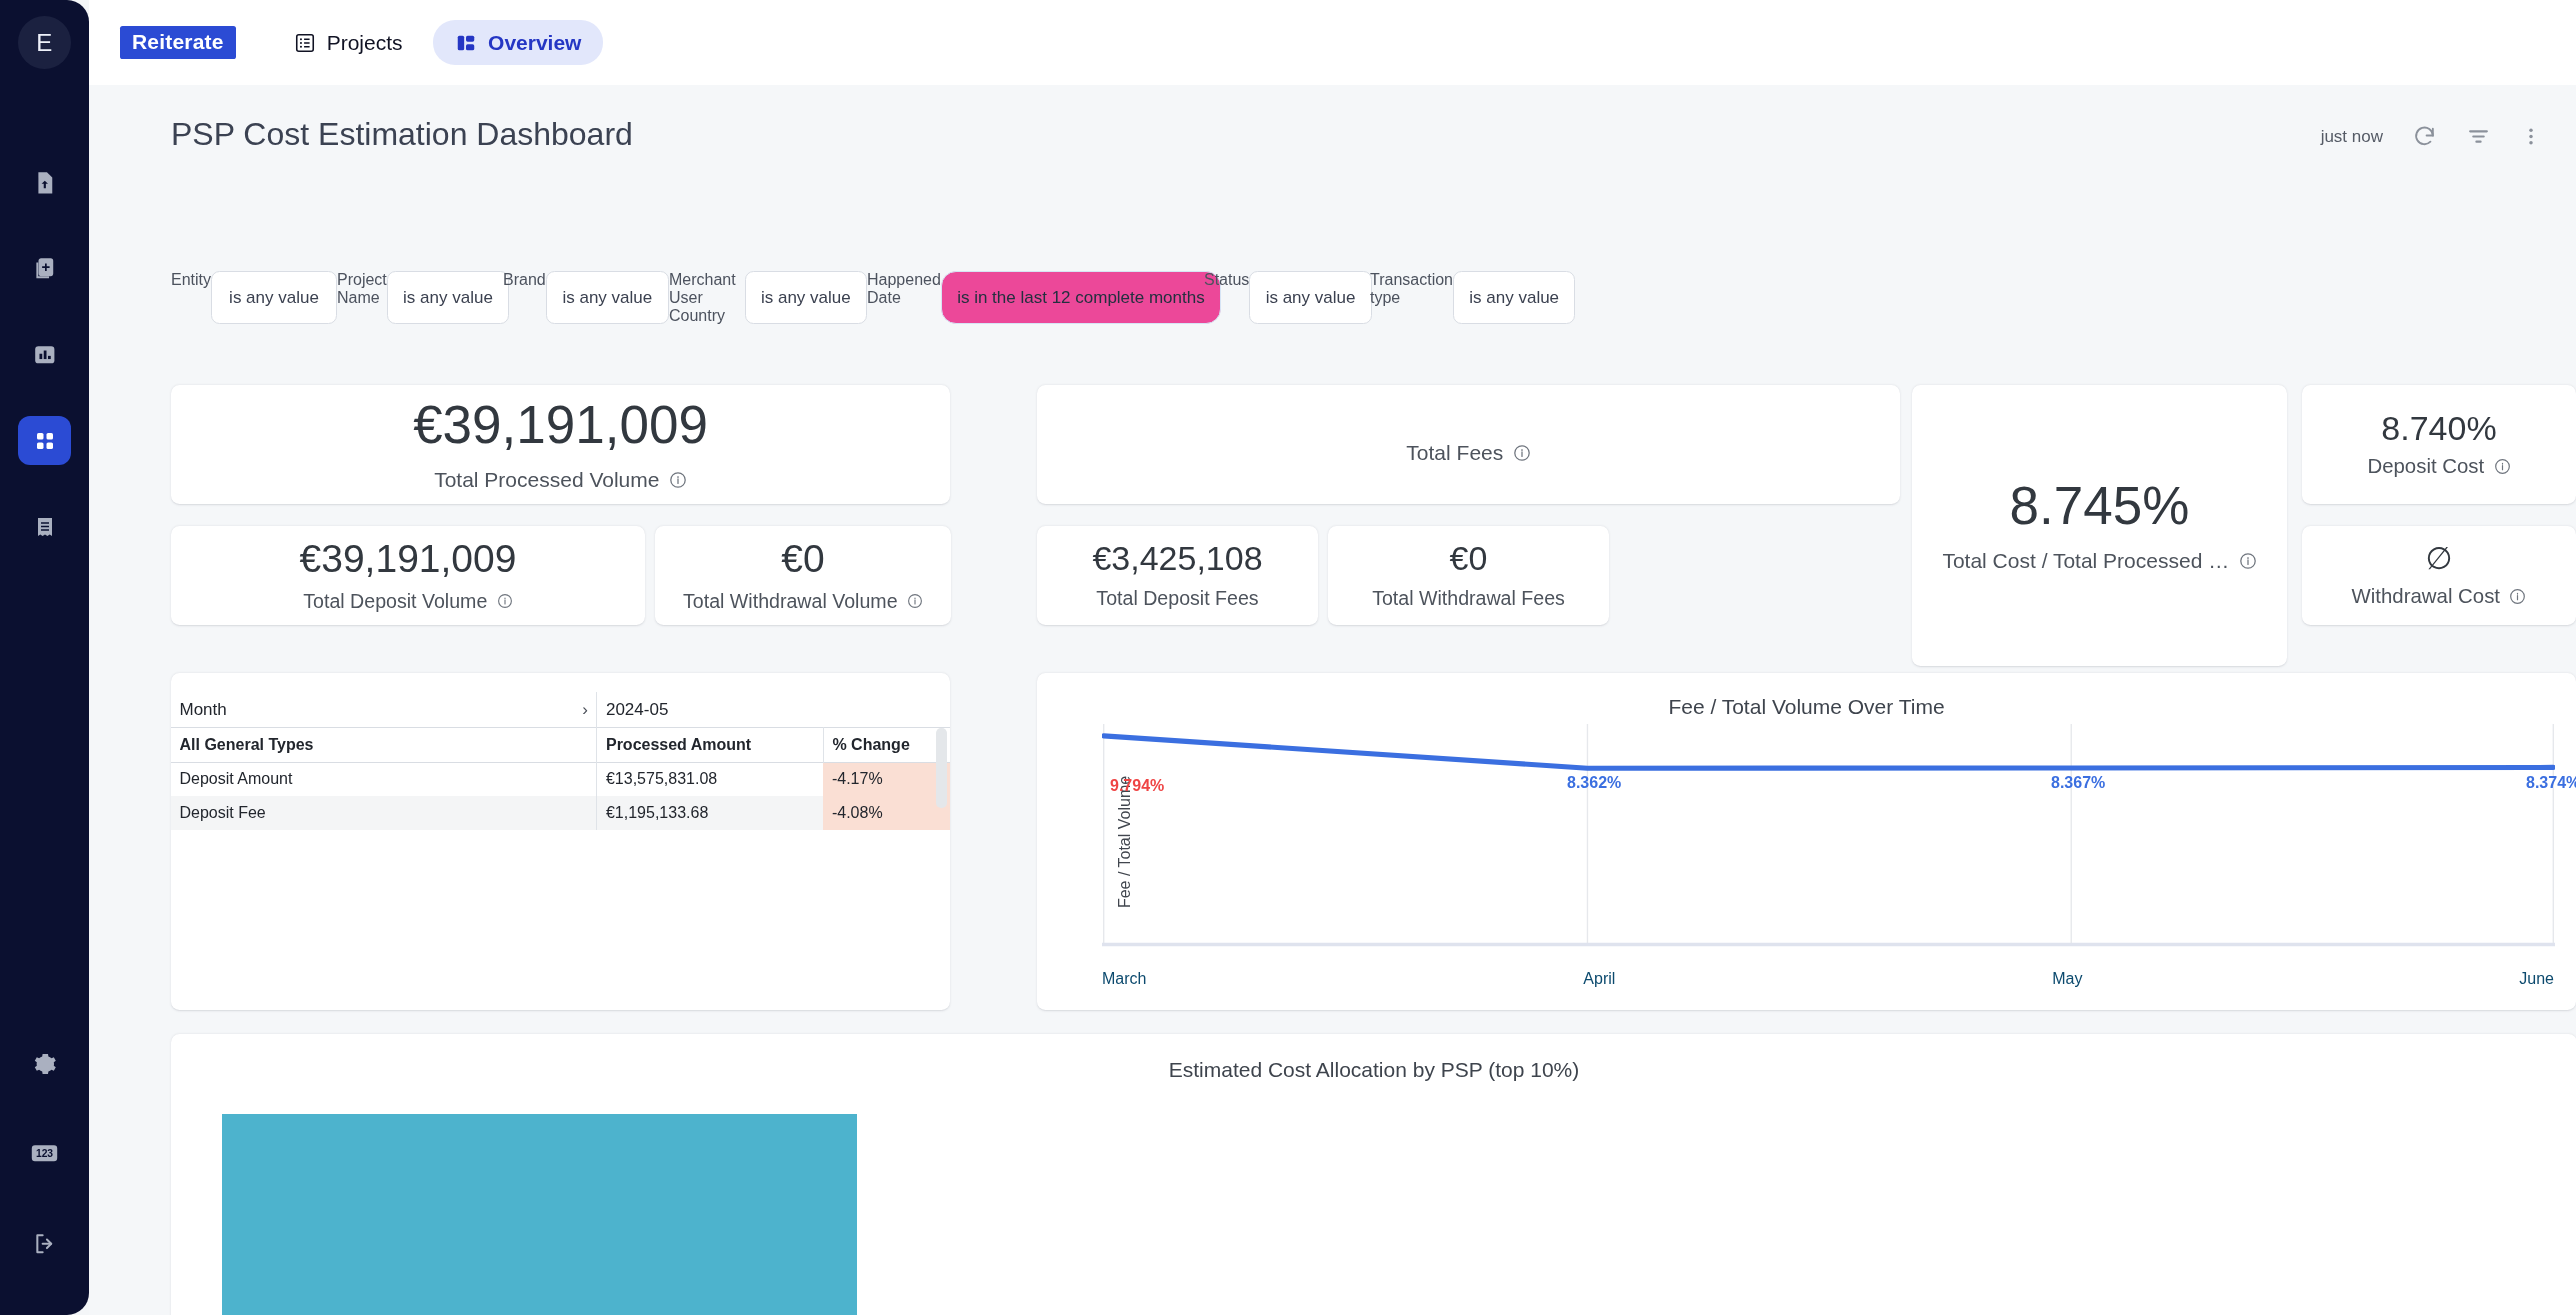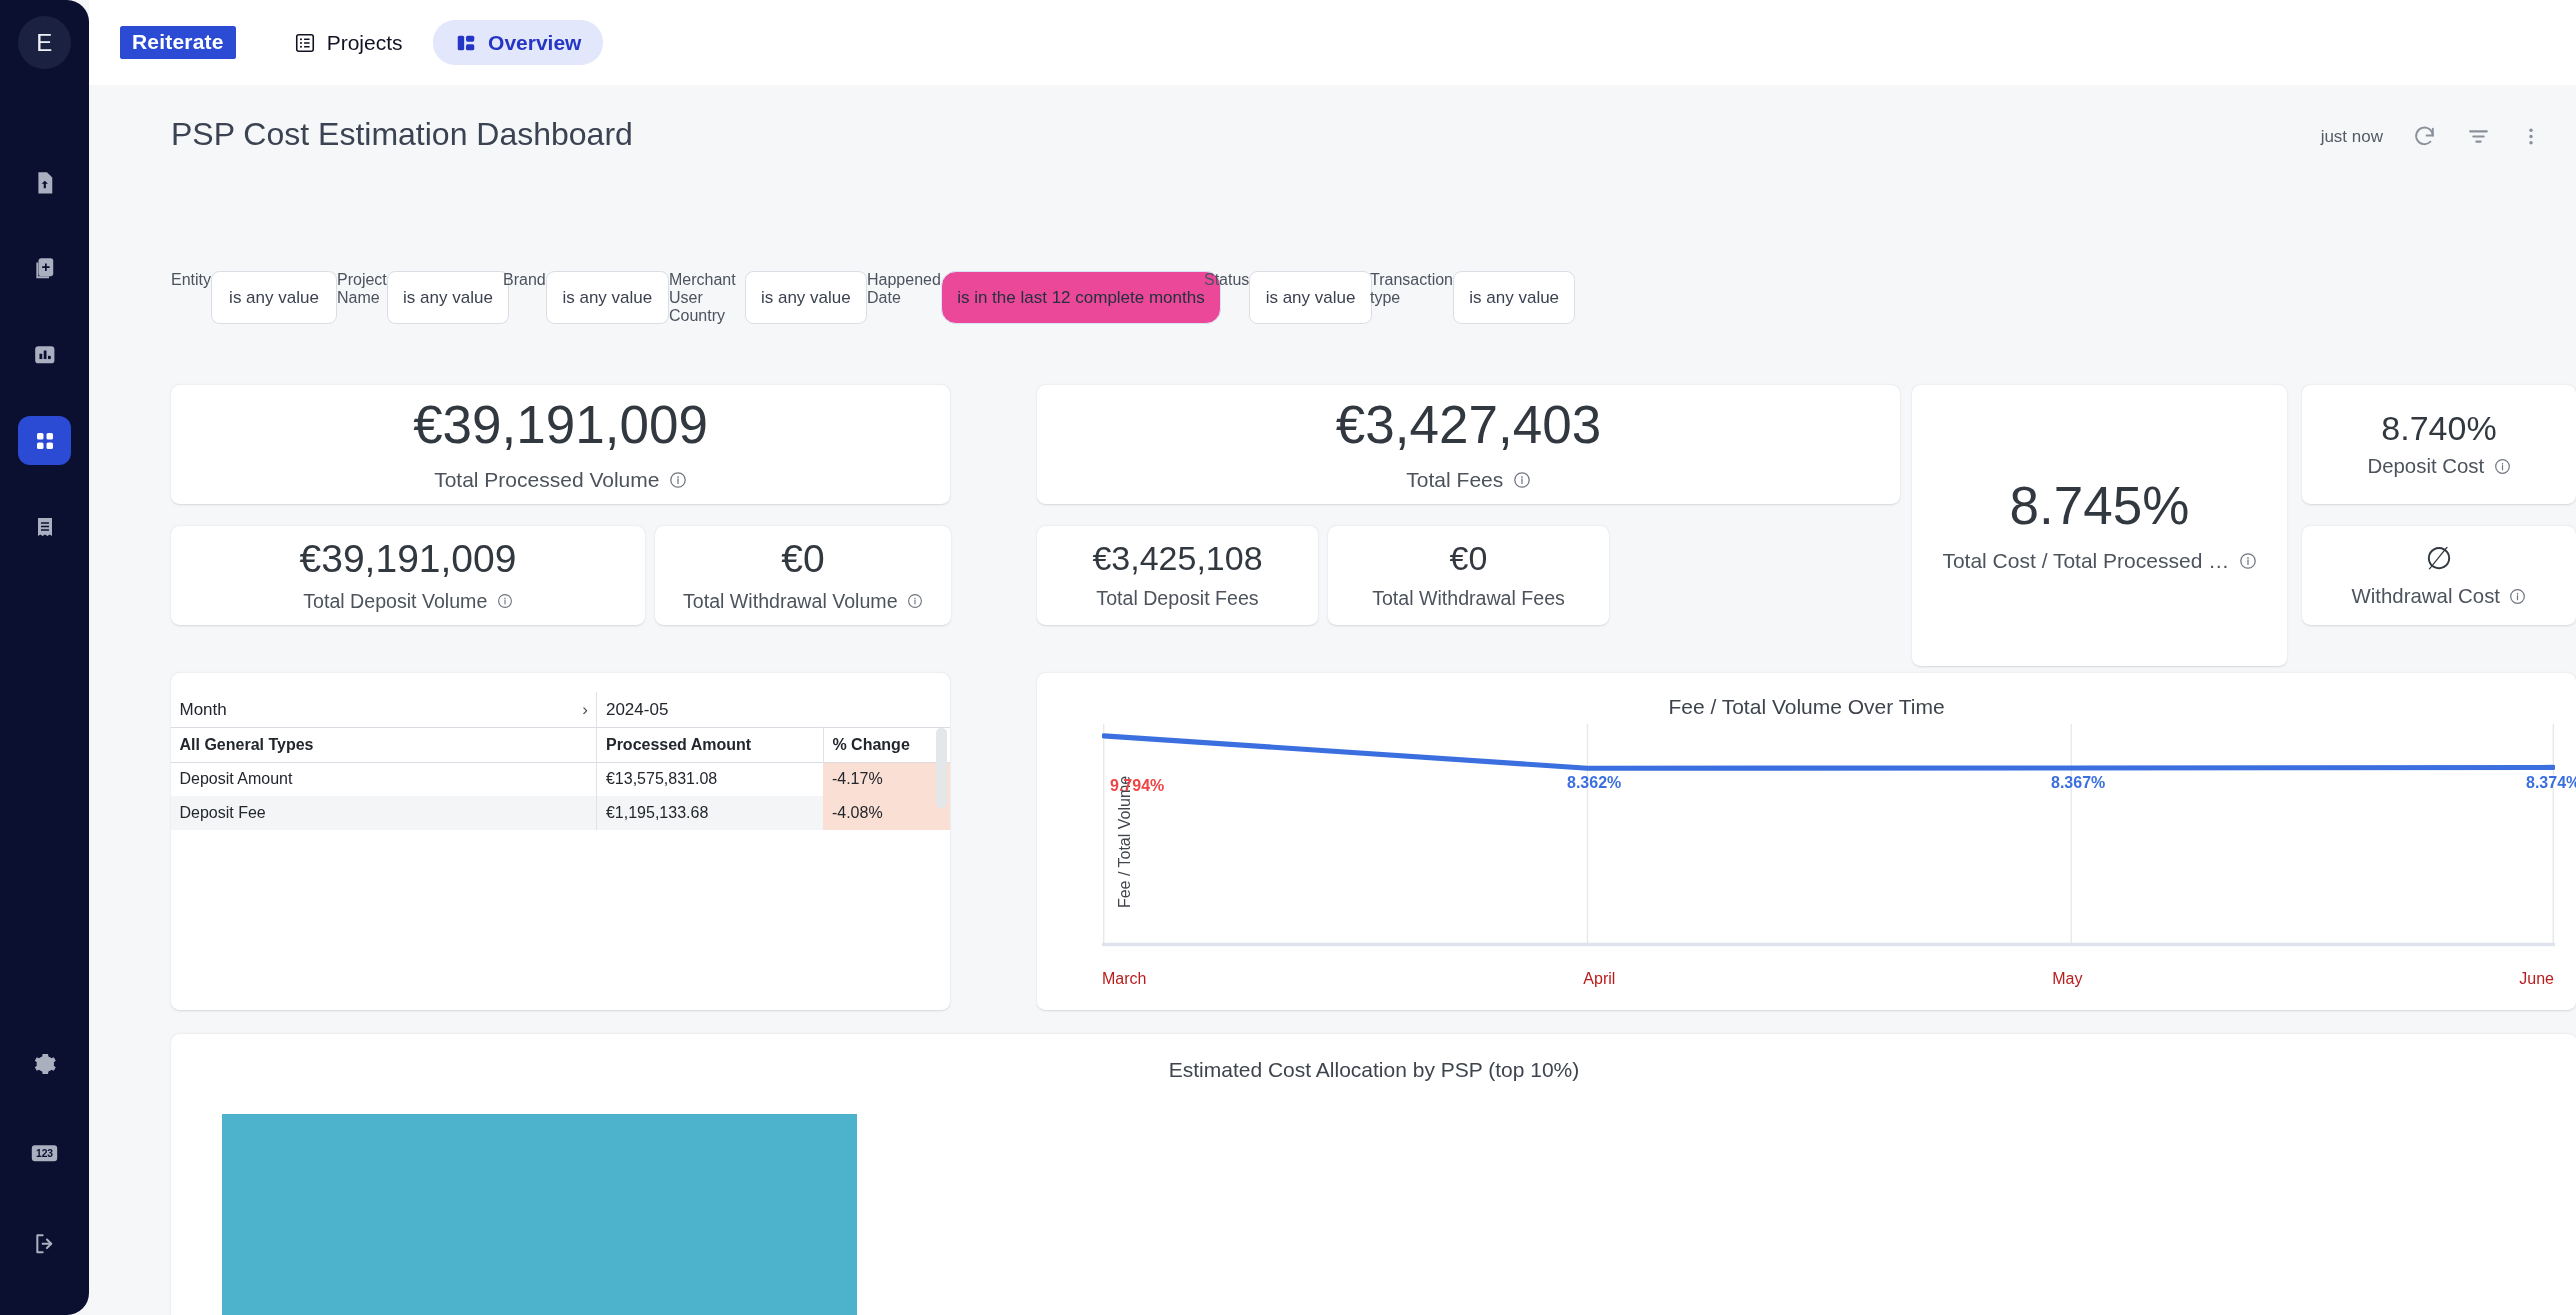--- a/index.html
+++ b/index.html
@@ -132,21 +132,21 @@
   #lineCard .ctitle { text-align: center; font-size: 21px; color: #3e444d; padding-top: 22px; }
   #lineCard .ylab {
     position: absolute; left: 22px; top: 50%;
     transform: translateY(-50%) rotate(-90deg);
     transform-origin: center;
     font-size: 16px; color: #41464e; white-space: nowrap;
   }
   #lineCard .xaxis {
     position: absolute; left: 65px; right: 22px; bottom: 22px;
     display: flex; justify-content: space-between;
-    font-size: 16px; color: #b91c1c;
+    font-size: 16px; color: #0c4a6e;
   }
 
   
   #barCard { overflow: hidden; }
   #barCard .ctitle { text-align: center; font-size: 21px; color: #3e444d; padding-top: 24px; }
   .barlabel { position: absolute; font-size: 16px; color: #6c7178; white-space: nowrap; }
   .bar { position: absolute; bottom: 0; }
 </style>
 </head>
 <body>
@@ -306,21 +306,20 @@
       <span class="infoic">
         <svg width="18" height="18" viewBox="0 0 20 20" fill="none" stroke="#6f757e" stroke-width="1.4">
           <circle cx="10" cy="10" r="8"></circle>
             <path d="M10 8.8v5M10 6.2v.9" stroke-linecap="round"></path>
         </svg>
       </span>
     </div>
   </div>
 
   <div class="card kpi" style="left:948px; top:300px; width:863px; height:119px;">
-    <div class="val" style="font-size:53px">€3,427,403</div>
     <div class="lbl" style="font-size:21px">
       <span>Total Fees</span>
       <span class="infoic">
         <svg width="18" height="18" viewBox="0 0 20 20" fill="none" stroke="#6f757e" stroke-width="1.4">
           <circle cx="10" cy="10" r="8"></circle>
             <path d="M10 8.8v5M10 6.2v.9" stroke-linecap="round"></path>
         </svg>
       </span>
     </div>
   </div>

